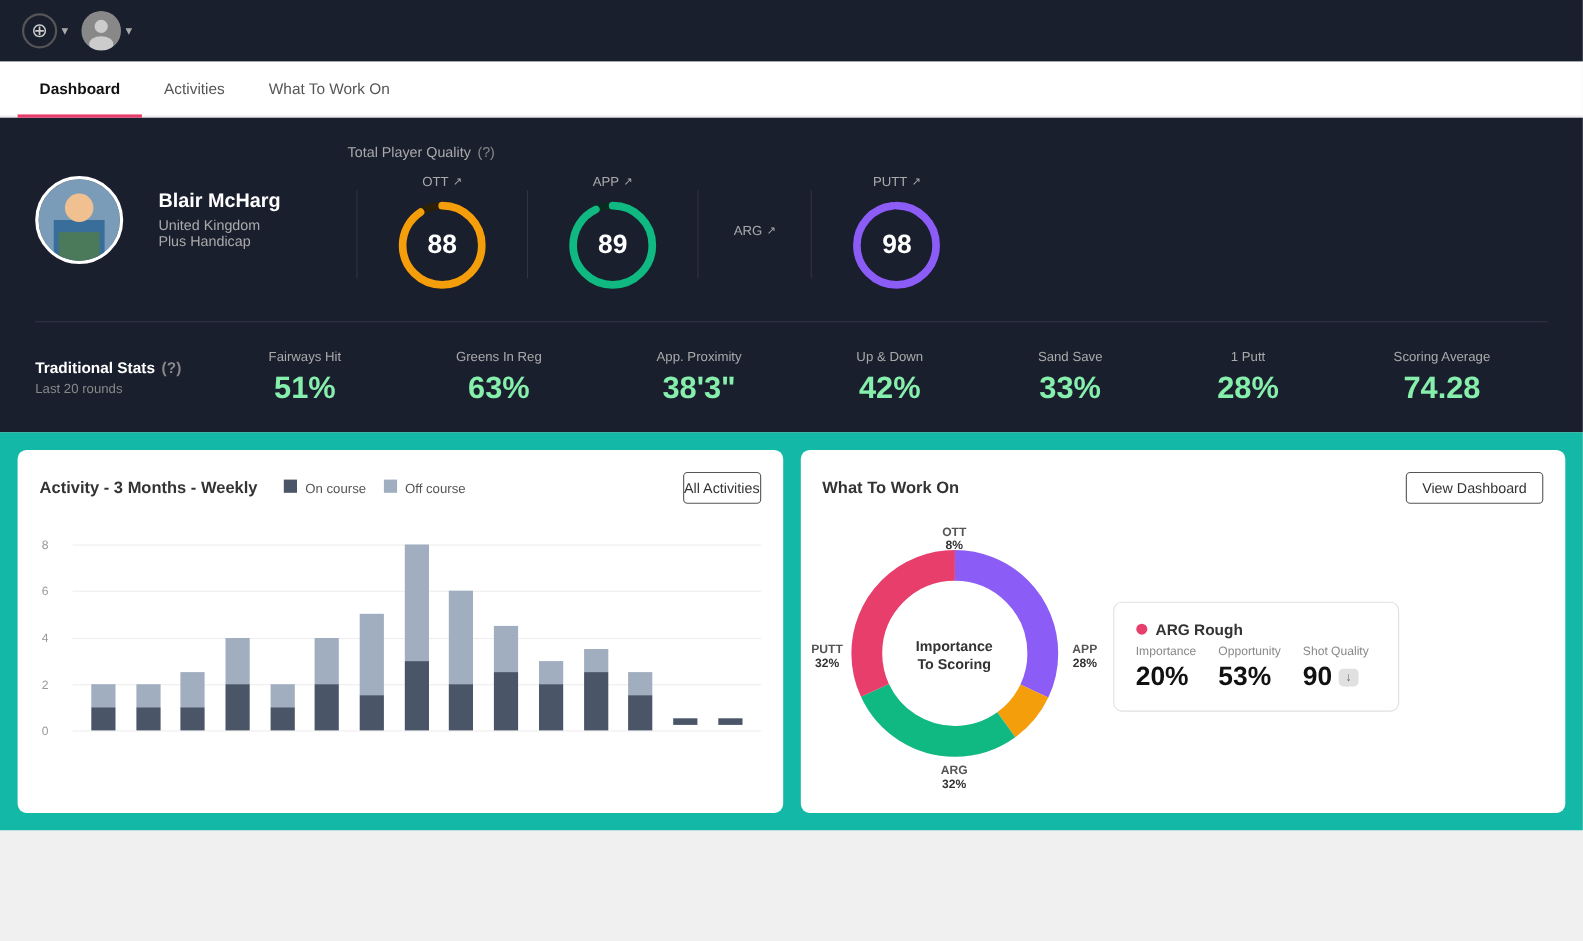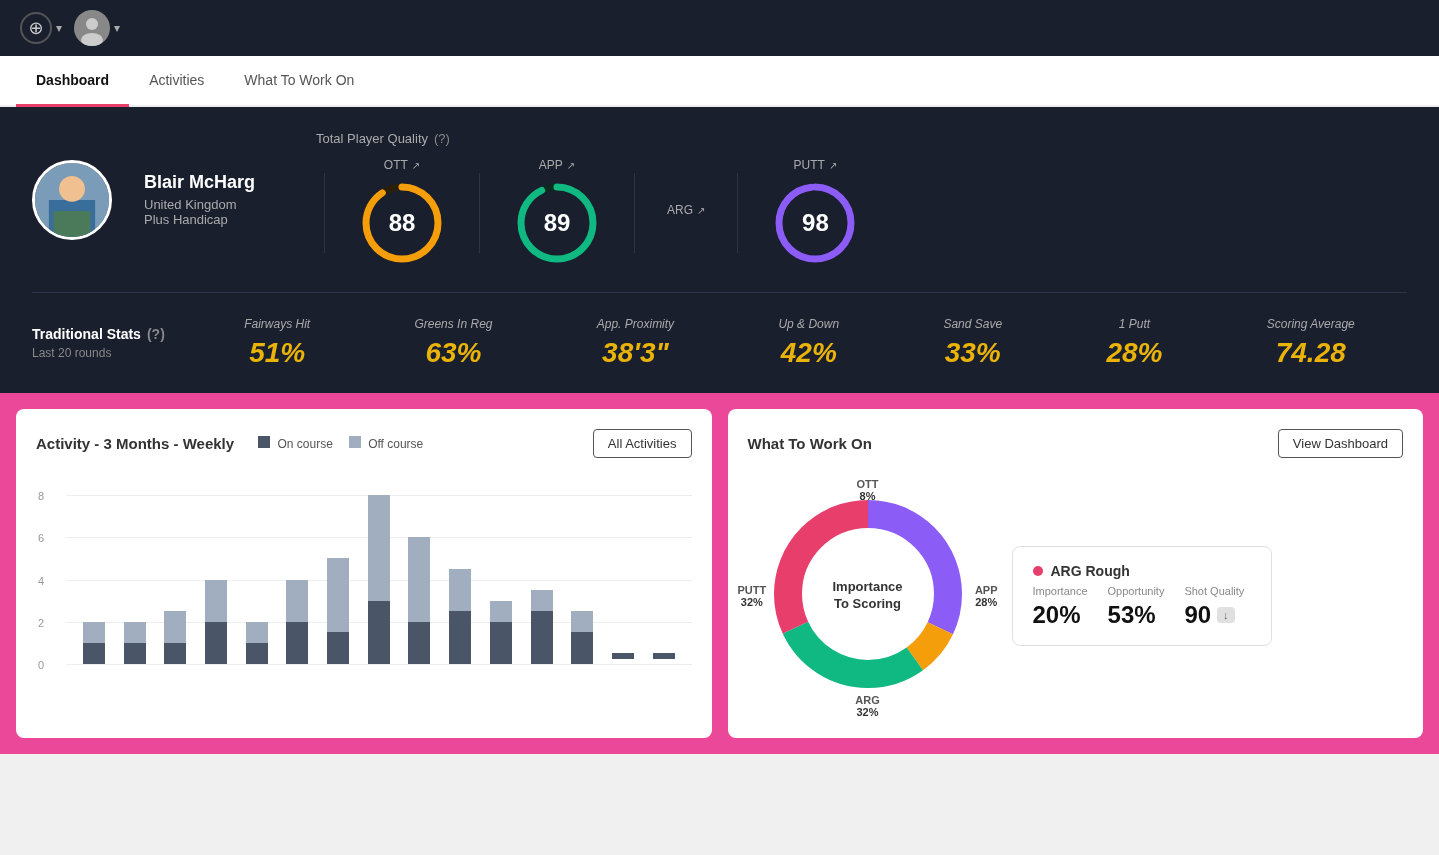--- a/index.html
+++ b/index.html
@@ -105,45 +105,45 @@
     .stats-row {
       display: flex;
       align-items: center;
       padding-top: 24px;
       gap: 0;
     }
     .stats-label-col { min-width: 160px; }
     .stats-label { font-size: 14px; font-weight: 600; display: flex; align-items: center; gap: 6px; }
     .stats-sublabel { font-size: 12px; color: #888; margin-top: 4px; }
     .stats-items { display: flex; flex: 1; justify-content: space-around; }
-    .stat-item { text-align: center; font-style: italic; }
+    .stat-item { text-align: center; }
     .stat-name { font-size: 12px; color: #aaa; margin-bottom: 6px; }
-    .stat-value { font-size: 28px; font-weight: 700; color: #eab308; }
-
-    
-    .bottom-section { display: flex; gap: 16px; padding: 16px; background: #ec4899; }
+    .stat-value { font-size: 28px; font-weight: 700; color: #86efac; }
+
+    
+    .bottom-section { display: flex; gap: 16px; padding: 16px; background: #14b8a6; }
 
     
     .activity-card {
       background: #fff;
       border-radius: 8px;
       padding: 20px;
       flex: 1;
       min-width: 0;
     }
     .card-header { display: flex; align-items: center; justify-content: space-between; margin-bottom: 16px; }
     .card-title { font-size: 15px; font-weight: 600; color: #333; }
     .legend { display: flex; align-items: center; gap: 16px; font-size: 12px; color: #555; }
     .legend-dot { width: 12px; height: 12px; display: inline-block; margin-right: 4px; }
     .legend-dot.on { background: #4a5568; }
     .legend-dot.off { background: #a0aec0; }
     .all-activities-btn {
       border: 1.5px solid #555;
       border-radius: 4px;
-      padding: 6px 14px;
+      padding: 6px 0;
       font-size: 13px;
       background: #fff;
       cursor: pointer;
       color: #333;
     }
 
     
     .bar-chart { position: relative; height: 220px; margin-top: 8px; }
     .chart-grid { position: absolute; top: 0; left: 30px; right: 0; bottom: 30px; }
     .grid-line { position: absolute; left: 0; right: 0; border-top: 1px solid #eee; }

